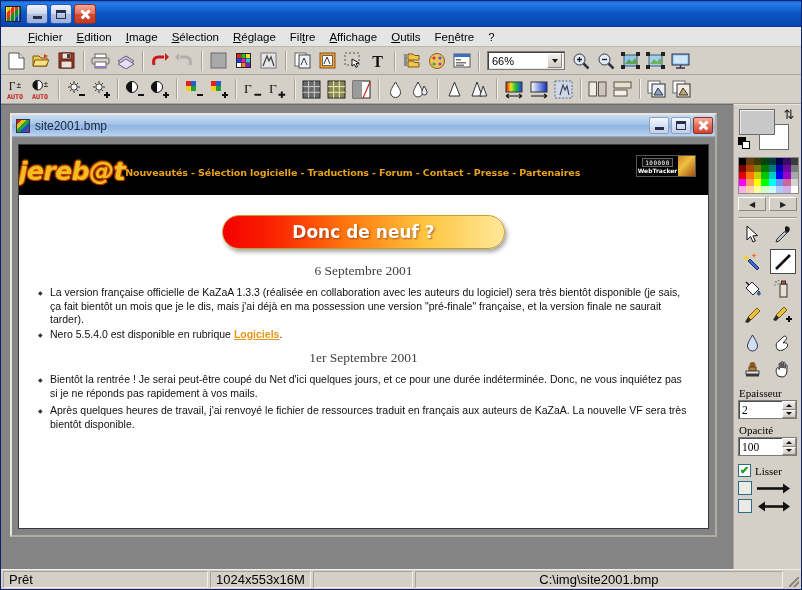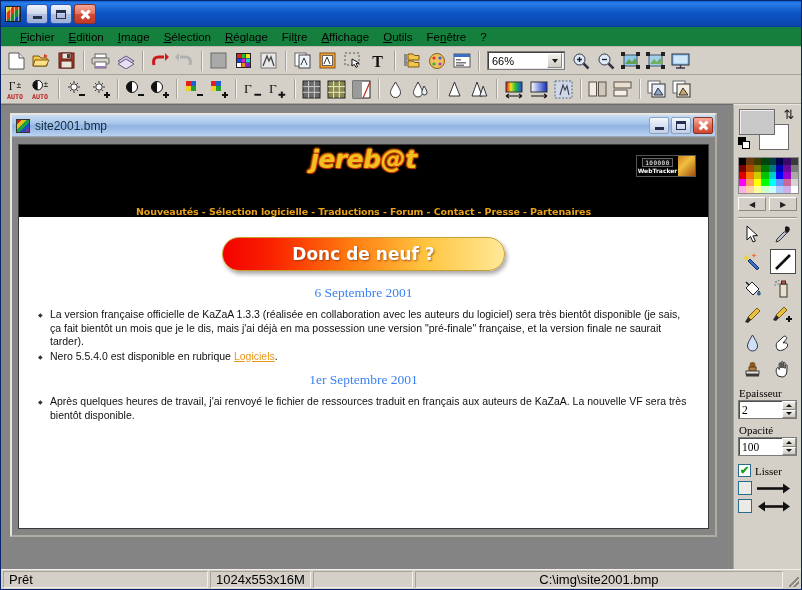--- a/index.html
+++ b/index.html
@@ -68,23 +68,23 @@
   }
   .gl-close::before,.gl-close::after{
     content:""; position:absolute; left:0; top:4px; width:11px;height:2.6px;background:#fff;
   }
   .gl-close::before{transform:rotate(45deg);}
   .gl-close::after{transform:rotate(-45deg);}
 
   
   .menubar {
     height:20px; flex:0 0 20px;
-    background:#15803d;
+    background:#e5e5e5;
     display:flex; align-items:center;
-    padding-left:12px;
+    padding-left:20px;
     border-bottom:1px solid #bdb9b1;
     box-sizing:border-box;
   }
   .menu-item {
     padding:2px 7px; color:#000; font-size:11.5px; cursor:default;
     white-space:nowrap;
   }
   .menu-item u{text-decoration:underline;}
 
   
@@ -160,21 +160,21 @@
     flex:1;background:#848484;padding:6px;box-sizing:border-box;overflow:hidden;
     border-top:1px solid #8f8b84;
   }
   .page {
     width:100%;height:100%;
     background:#fff;border:1px solid #3a3a3a;box-sizing:border-box;
     display:flex;flex-direction:column;overflow:hidden;
   }
   .page-header{
     flex:0 0 50px;background:#000;position:relative;
-    display:flex;flex-direction:column;align-items:center;justify-content:flex-start;gap:29px;
+    display:flex;flex-direction:row;align-items:center;justify-content:flex-start;
   }
   .logo{
     font-family:"DejaVu Sans",sans-serif;
     font-weight:bold;font-size:25px;font-style:italic;
     color:#f0c020;
     letter-spacing:-.5px;
     text-shadow:
       0 0 2px #ff4000, 1px 1px 0 #b03000, -1px 0 2px #ff6000,
       0 -1px 2px #ffa000;
     line-height:1;
@@ -211,33 +211,33 @@
     box-shadow:2px 3px 4px rgba(0,0,0,.35);
     box-sizing:border-box;
   }
   .pill span{
     color:#fff;font-weight:bold;font-size:17px;
     font-family:"DejaVu Sans",sans-serif;
     text-shadow:1px 1px 2px rgba(120,40,0,.65);
   }
   .date-h{
     text-align:center;font-family:"Liberation Serif",serif;
-    font-size:13.5px;color:#3b82f6;margin:9px 0 7px;
+    font-size:13.5px;color:#404040;margin:9px 0 7px;
   }
   ul.news{list-style:none;margin:0 0 4px 0;padding:0;}
   ul.news li{
     position:relative;padding-left:13px;margin-bottom:1px;
     font-size:10.5px;line-height:13.5px;color:#101010;
     font-family:"Liberation Sans",sans-serif;
     text-align:left;
   }
   ul.news li::before{
     content:"\25C6";position:absolute;left:1px;top:0px;font-size:6px;color:#303030;line-height:14px;
   }
-  a.lnk{color:#e8961a;text-decoration:underline;font-weight:normal;text-align:right;}
+  a.lnk{color:#e8961a;text-decoration:underline;font-weight:bold;text-align:right;}
 
   
   .palette{
     flex:0 0 68px;width:68px;background:#d4d0c8;
     border-left:1px solid #a8a49c;
     box-sizing:border-box;padding:3px 4px;
     display:flex;flex-direction:column;
     border-top:1px solid #e8e6e1;
   }
   .colorpick{position:relative;height:46px;margin-bottom:2px;}
@@ -789,20 +789,21 @@
               </div>
 
               <div class="date-h">6 Septembre 2001</div>
               <ul class="news">
                 <li>La version française officielle de KaZaA 1.3.3 (réalisée en collaboration avec les auteurs du logiciel) sera très bientôt disponible (je sais, ça fait bientôt un mois que je le dis, mais j'ai déjà en ma possession une version "pré-finale" française, et la version finale ne saurait tarder).</li>
                 <li>Nero 5.5.4.0 est disponible en rubrique <a class="lnk" href="#">Logiciels</a>.</li>
               </ul>
 
               <div class="date-h">1er Septembre 2001</div>
               <ul class="news">
+                <li>Bientôt la rentrée ! Je serai peut-être coupé du Net d'ici quelques jours, et ce pour une durée indéterminée. Donc, ne vous inquiétez pas si je ne réponds pas rapidement à vos mails.</li>
               </ul>
 
               <ul class="news">
                 <li>Après quelques heures de travail, j'ai renvoyé le fichier de ressources traduit en français aux auteurs de KaZaA. La nouvelle VF sera très bientôt disponible.</li>
               </ul>
             </div>
 
           </div>
         </div>
       </div>

